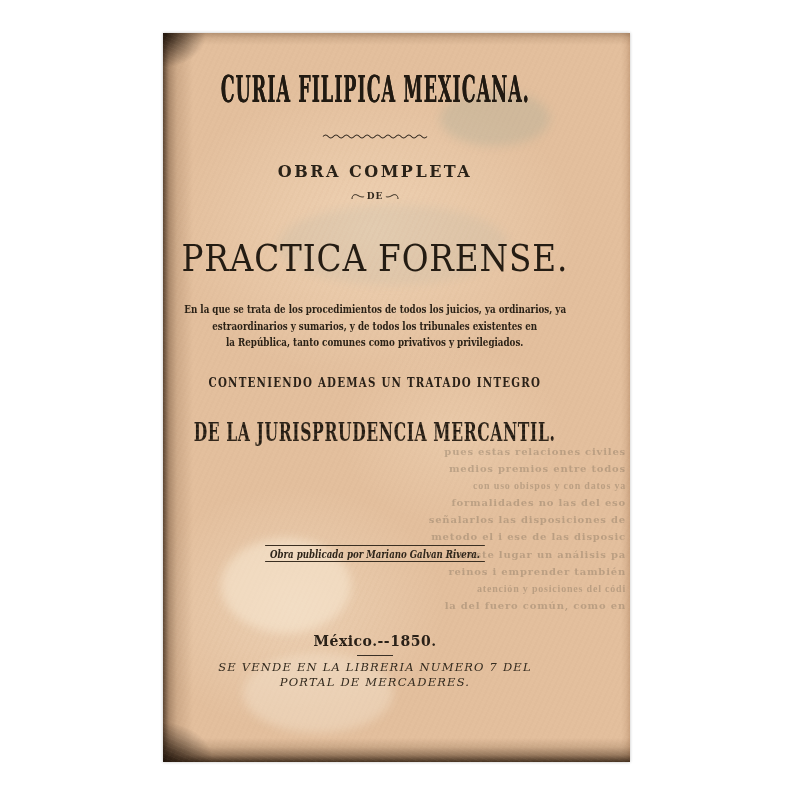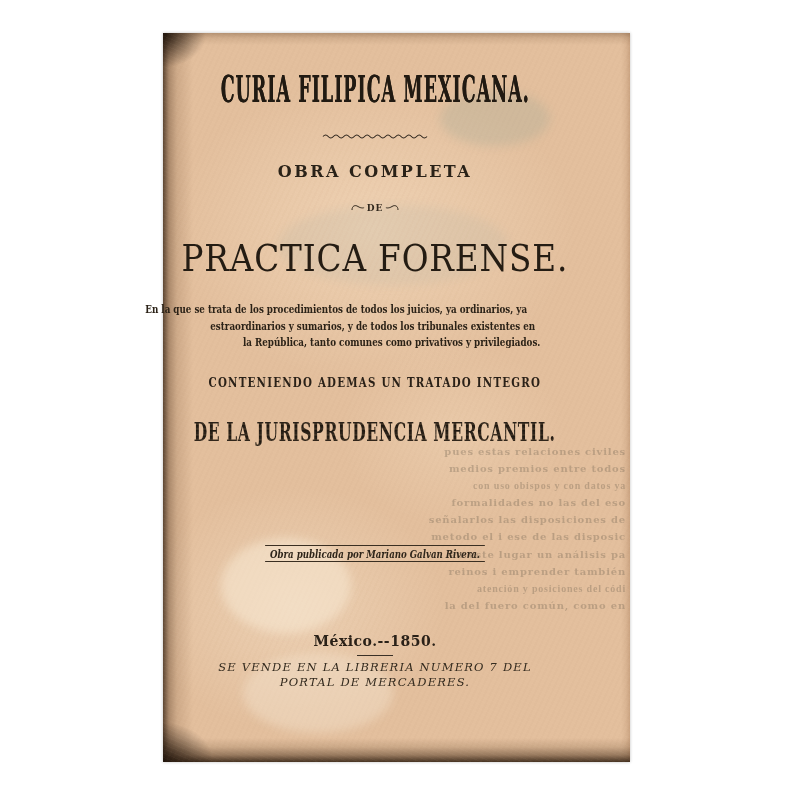--- a/index.html
+++ b/index.html
@@ -42,25 +42,25 @@
 
   .book-title{top:35px;}
   .book-title .nowrap{
     font-weight:bold;font-size:35px;letter-spacing:2px;
     transform:scale(.50,1.08);color:#211a12;
     text-shadow:0 0 .5px #211a12;
   }
   .wavy{top:100px;}
   .obra{top:129px;}
   .obra .nowrap{font-weight:bold;font-size:16px;letter-spacing:2.5px;color:#2a2218;}
-  .de-row{top:170px;align-items:flex-start;}
+  .de-row{top:158px;align-items:flex-end;}
   .de-row .de-text{font-weight:bold;font-size:9px;letter-spacing:1px;margin:0 2px;color:#32291e;}
   .practica{top:203px;}
   .practica .nowrap{font-size:38px;letter-spacing:1px;transform:scale(.86,1);color:#241c13;}
-  .desc{flex-direction:column;align-items:flex-end;top:268px;}
+  .desc{flex-direction:column;align-items:center;top:268px;}
   .desc .line{white-space:nowrap;font-weight:bold;font-size:11.5px;line-height:16.5px;
     transform:scale(.76,1);transform-origin:center;color:#2b2217;}
   .contain-row{top:342px;}
   .contain-row .nowrap{font-weight:bold;font-size:12.5px;letter-spacing:1.5px;transform:scale(.82,1);color:#2a2118;}
   .mercantil{top:384px;}
   .mercantil .nowrap{
     font-weight:bold;font-size:26px;letter-spacing:1px;transform:scale(.60,1.02);
     color:#2a2118;
     background:repeating-linear-gradient(0deg,#1f1810 0 2px,#4d3d2b 2px 3px,#2a2118 3px 5px);
     -webkit-background-clip:text;background-clip:text;-webkit-text-fill-color:transparent;

